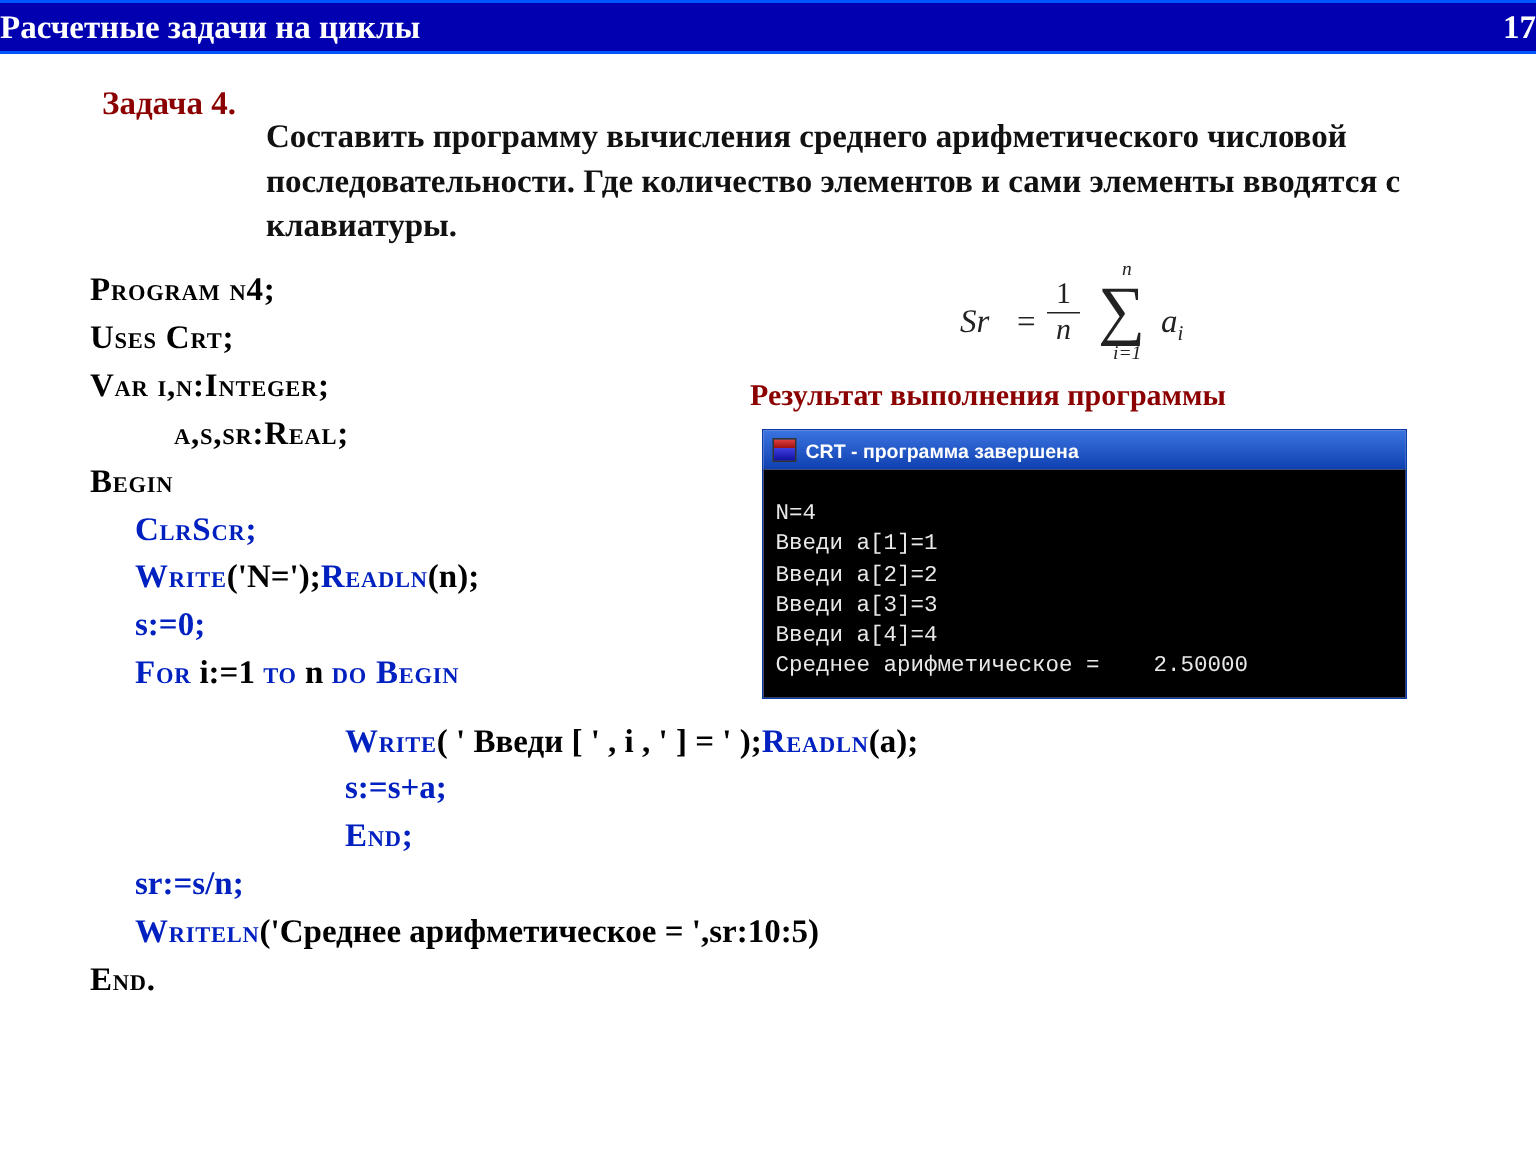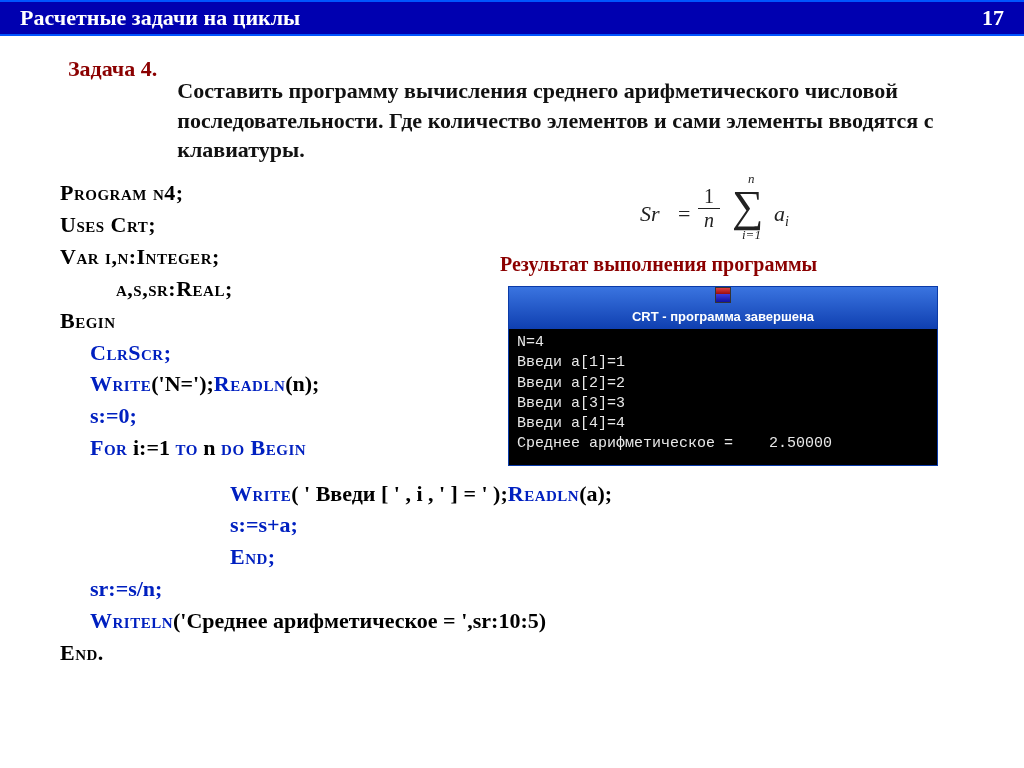--- a/index.html
+++ b/index.html
@@ -13,21 +13,21 @@
   }
   .header {
     background: #0000b0;
     color: #fff;
     font-weight: bold;
     font-size: 22px;
     height: 36px;
     display: flex;
     align-items: center;
     justify-content: space-between;
-    padding: 0 20px;
+    padding: 0 0;
     border-top: 2px solid #0055ff;
     border-bottom: 2px solid #0055ff;
   }
   .content {
     padding: 20px 30px 0 60px;
     position: relative;
   }
   .task-row {
     display: flex;
     gap: 20px;
@@ -94,41 +94,40 @@
   .console-window {
     margin: 10px 0 0 8px;
     width: 430px;
     border: 1px solid #0a3aa8;
     box-shadow: 0 0 0 1px #7aa0e0 inset;
     font-size: 14px;
   }
   .console-title {
     background: linear-gradient(#3a74e0, #0f3fb0);
     color: #fff;
-    height: 42px;
+    height: 26px;
     display: flex;
     align-items: center;
     padding: 0 6px;
     font-family: Tahoma, sans-serif;
     font-weight: bold;
     font-size: 13px;
     gap: 6px;
-    flex-direction: column;
   }
   .console-icon {
     width: 16px; height: 16px;
     background: linear-gradient(#e04040,#a01010 40%,#4040e0 40%,#1010a0);
     border: 1px solid #333;
   }
   .console-body {
     background: #000;
     color: #e8e8e8;
     font-family: "Courier New", monospace;
     font-size: 15px;
-    padding: 4px 8px 10px 8px;
+    padding: 20px 8px 10px 8px;
     line-height: 1.35;
     white-space: pre;
   }
   .code {
     font-family: "Times New Roman", serif;
     font-size: 22px;
     font-weight: bold;
     line-height: 1.45;
   }
   .code .smallcaps { font-variant: small-caps; letter-spacing: 0.5px; }

